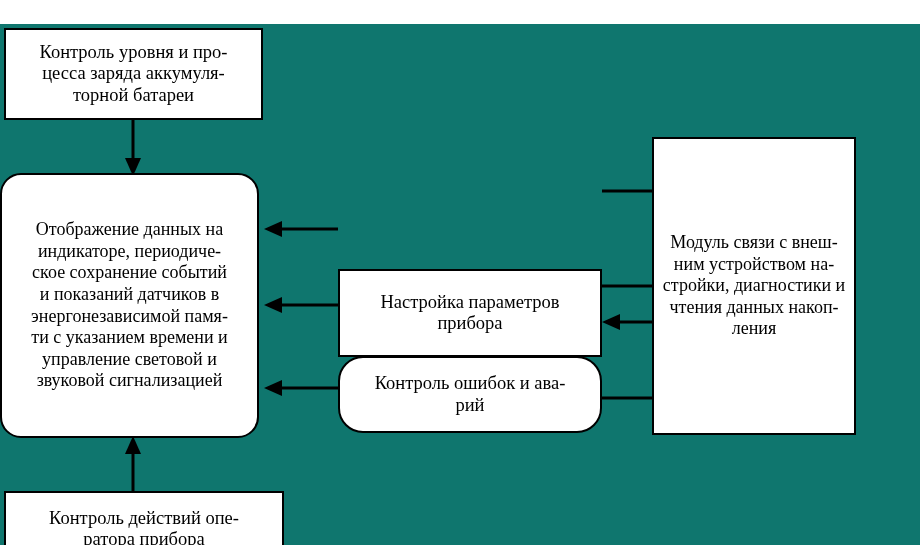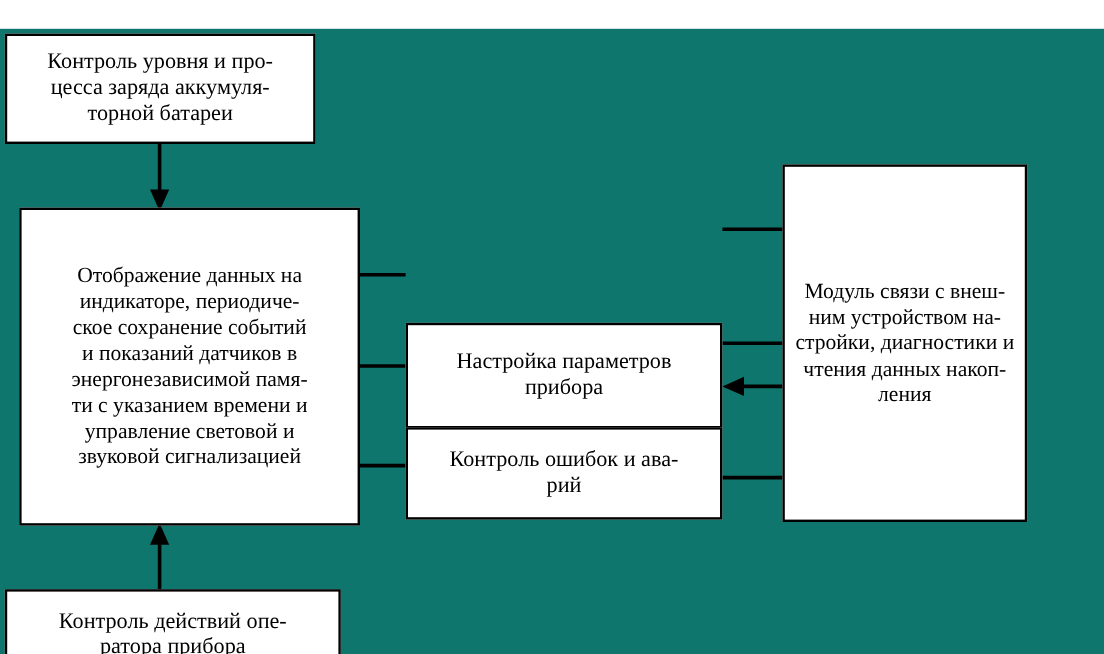--- a/index.html
+++ b/index.html
@@ -32,25 +32,25 @@
     display: block;
     width: 100%;
     padding: 0 6px;
     box-sizing: border-box;
     line-height: 1.16;
     white-space: pre-line;
     font-size: 18.5px;
   }
   
   #box-battery      { left: 4px;   top: 4px;   width: 259px; height: 92px; }
-  #box-display      { left: 16px;   top: 149px; width: 284px; height: 265px; }
+  #box-display      { left: 0;   top: 149px; width: 259px; height: 265px; border-radius: 21px; }
   #box-operator     { left: 4px;   top: 467px; width: 280px; height: 76px; }
   #box-gas-sensors  { left: 338px; top: 136px; width: 264px; height: 90px; }
   #box-params       { left: 338px; top: 245px; width: 264px; height: 88px; }
-  #box-errors       { left: 338px; top: 332px; width: 264px; height: 77px; }
+  #box-errors       { left: 338px; top: 332px; width: 264px; height: 77px; border-radius: 25px; }
   #box-comm-module  { left: 652px; top: 113px; width: 204px; height: 298px; }
 
   #box-display .box-text { font-size: 18px; line-height: 1.2; }
   #box-comm-module .box-text { font-size: 18px; line-height: 1.2; }
 
   
   #wires {
     position: absolute;
     left: 0; top: 0;
     width: 920px; height: 545px;

